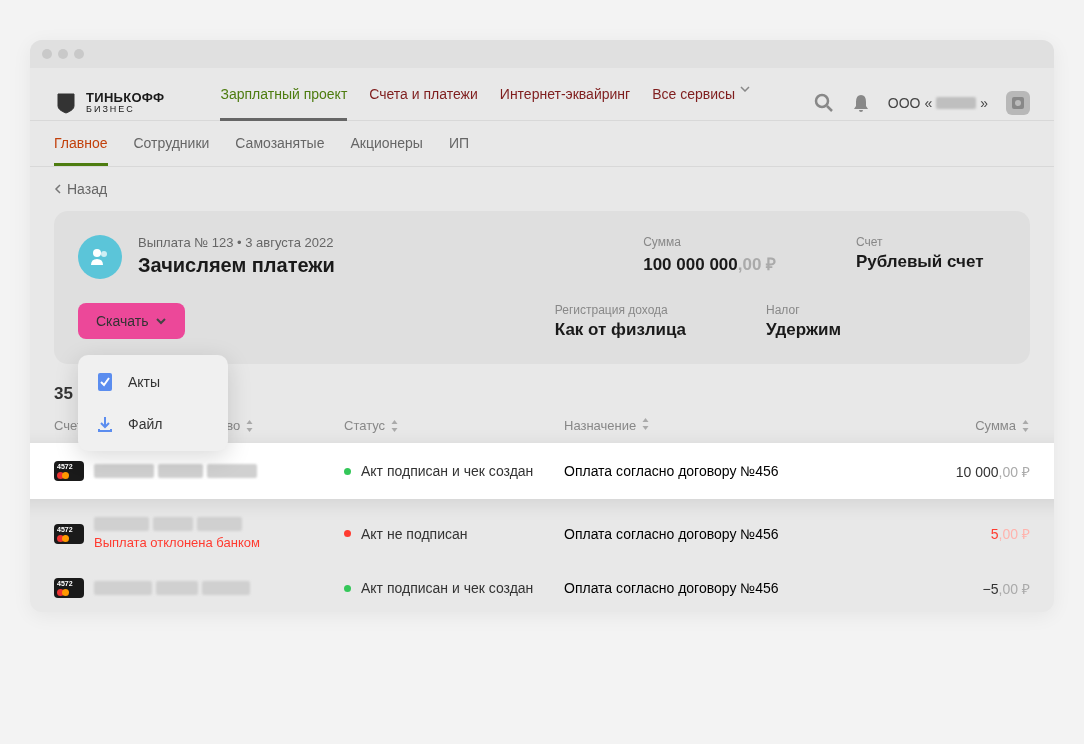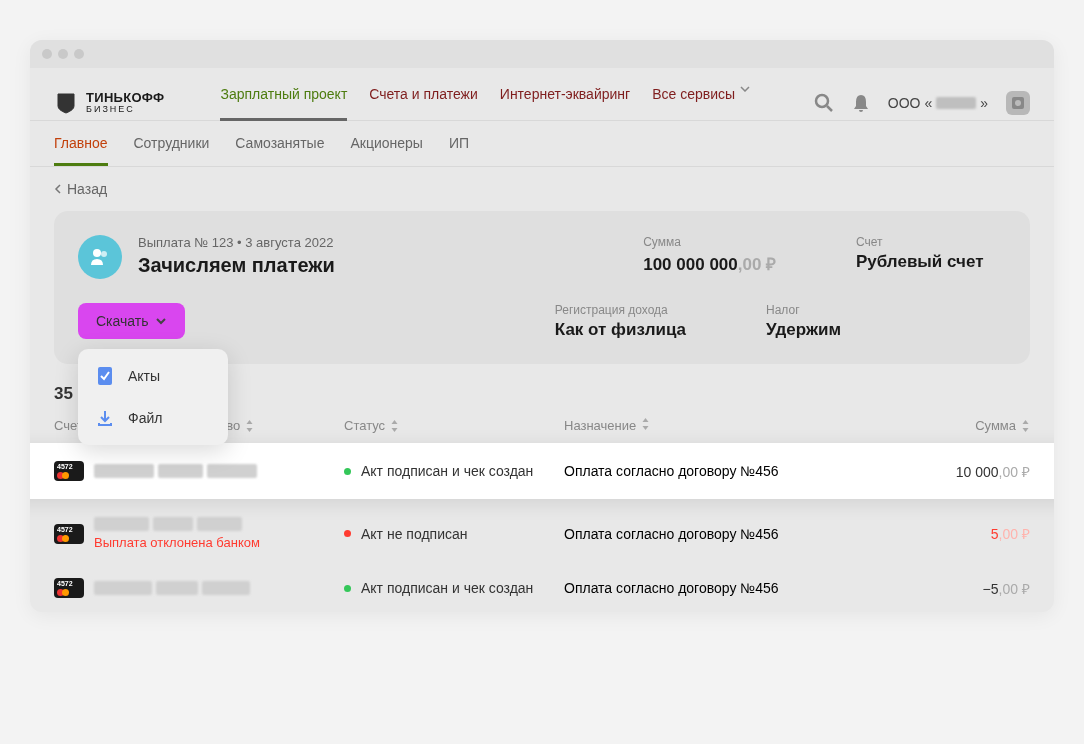--- a/index.html
+++ b/index.html
@@ -42,22 +42,22 @@
     .summary-meta { color: #666; font-size: 13px; margin-bottom: 4px; }
     .summary-title { font-size: 20px; font-weight: 700; color: #1a1a1a; }
     .summary-cols { display: flex; gap: 80px; }
     .summary-col { }
     .summary-label { color: #888; font-size: 12px; margin-bottom: 3px; }
     .summary-value { font-size: 17px; font-weight: 700; color: #1a1a1a; }
     .summary-value .faded { color: #aaa; font-weight: 600; }
     
     .summary-bottom { display: flex; margin-top: 24px; align-items: flex-start; }
     .download-wrap { position: relative; }
-    .download-btn { background: #d946ef; border: none; border-radius: 8px; padding: 10px 18px; font-size: 14px; font-weight: 500; color: #333; display: flex; align-items: center; gap: 6px; cursor: pointer; }
-    .download-menu { position: absolute; top: 46px; left: 0; background: #f0f0f0; border-radius: 10px; box-shadow: 0 6px 24px rgba(0,0,0,0.15); width: 150px; padding: 6px 0; z-index: 20; }
+    .download-btn { background: #ec4899; border: none; border-radius: 8px; padding: 10px 18px; font-size: 14px; font-weight: 500; color: #333; display: flex; align-items: center; gap: 6px; cursor: pointer; }
+    .download-menu { position: absolute; top: 52px; left: 0; background: #f0f0f0; border-radius: 10px; box-shadow: 0 6px 24px rgba(0,0,0,0.15); width: 150px; padding: 6px 0; z-index: 20; }
     .menu-item { display: flex; align-items: center; gap: 12px; padding: 10px 16px; font-size: 14px; color: #333; cursor: pointer; }
     .menu-icon { width: 22px; height: 22px; display: flex; align-items: center; justify-content: center; color: #5b8def; }
     .summary-right-cols { margin-left: auto; display: flex; gap: 80px; padding-right: 90px; }
     
     .count-label { padding: 20px 24px 8px; font-weight: 700; font-size: 17px; color: #333; }
     
     .table-header { display: flex; padding: 6px 24px; color: #888; font-size: 13px; align-items: center; }
     .col-account { width: 40px; }
     .col-name { width: 250px; display: flex; align-items: center; gap: 5px; }
     .col-status { width: 220px; display: flex; align-items: center; gap: 5px; }

